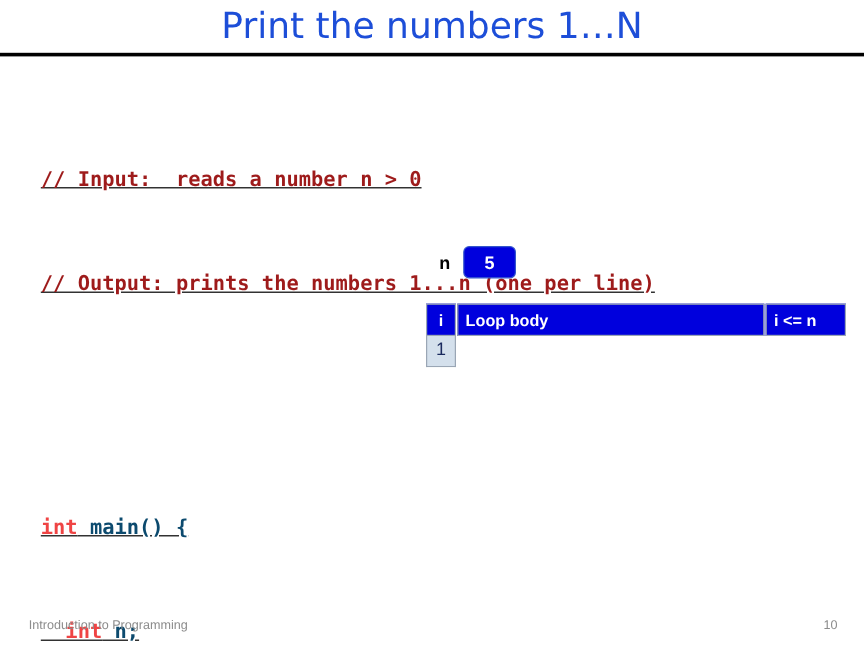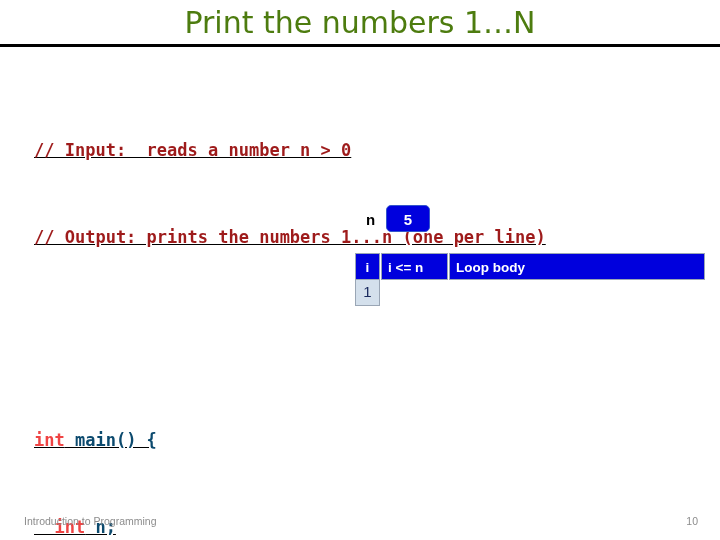--- a/index.html
+++ b/index.html
@@ -18,21 +18,21 @@
   
   .slide-title {
     position: absolute;
     left: 0;
     top: 4px;
     width: 720px;
     text-align: center;
     font-family: "DejaVu Sans", sans-serif;
     font-size: 30px;
     line-height: 38px;
-    color: #4d7c0f;
+    color: #1d4ed8;
     letter-spacing: 0px;
     white-space: nowrap;
   }
   .title-rule {
     position: absolute;
     left: 0;
     top: 44px;
     width: 720px;
     height: 3px;
     background: #000000;
@@ -172,22 +172,22 @@
   
   
 </div>
 
 <div class="var-n">n</div>
 <div class="n-box">5</div>
 
 <div class="trace-table">
   <div class="tt-head">
     <div class="tt-cell tt-c-i">i</div>
+    <div class="tt-cell tt-c-body">Loop body</div>
     <div class="tt-cell tt-c-cond">i &lt;= n</div>
-    <div class="tt-cell tt-c-body">Loop body</div>
   </div>
   <div class="tt-row">
     <div class="tt-rowcell c-i">1</div>
   </div>
 </div>
 
 <div class="footer">
   <div class="footer-left">Introduction to Programming</div>
   <div class="footer-right">10</div>
 </div>

